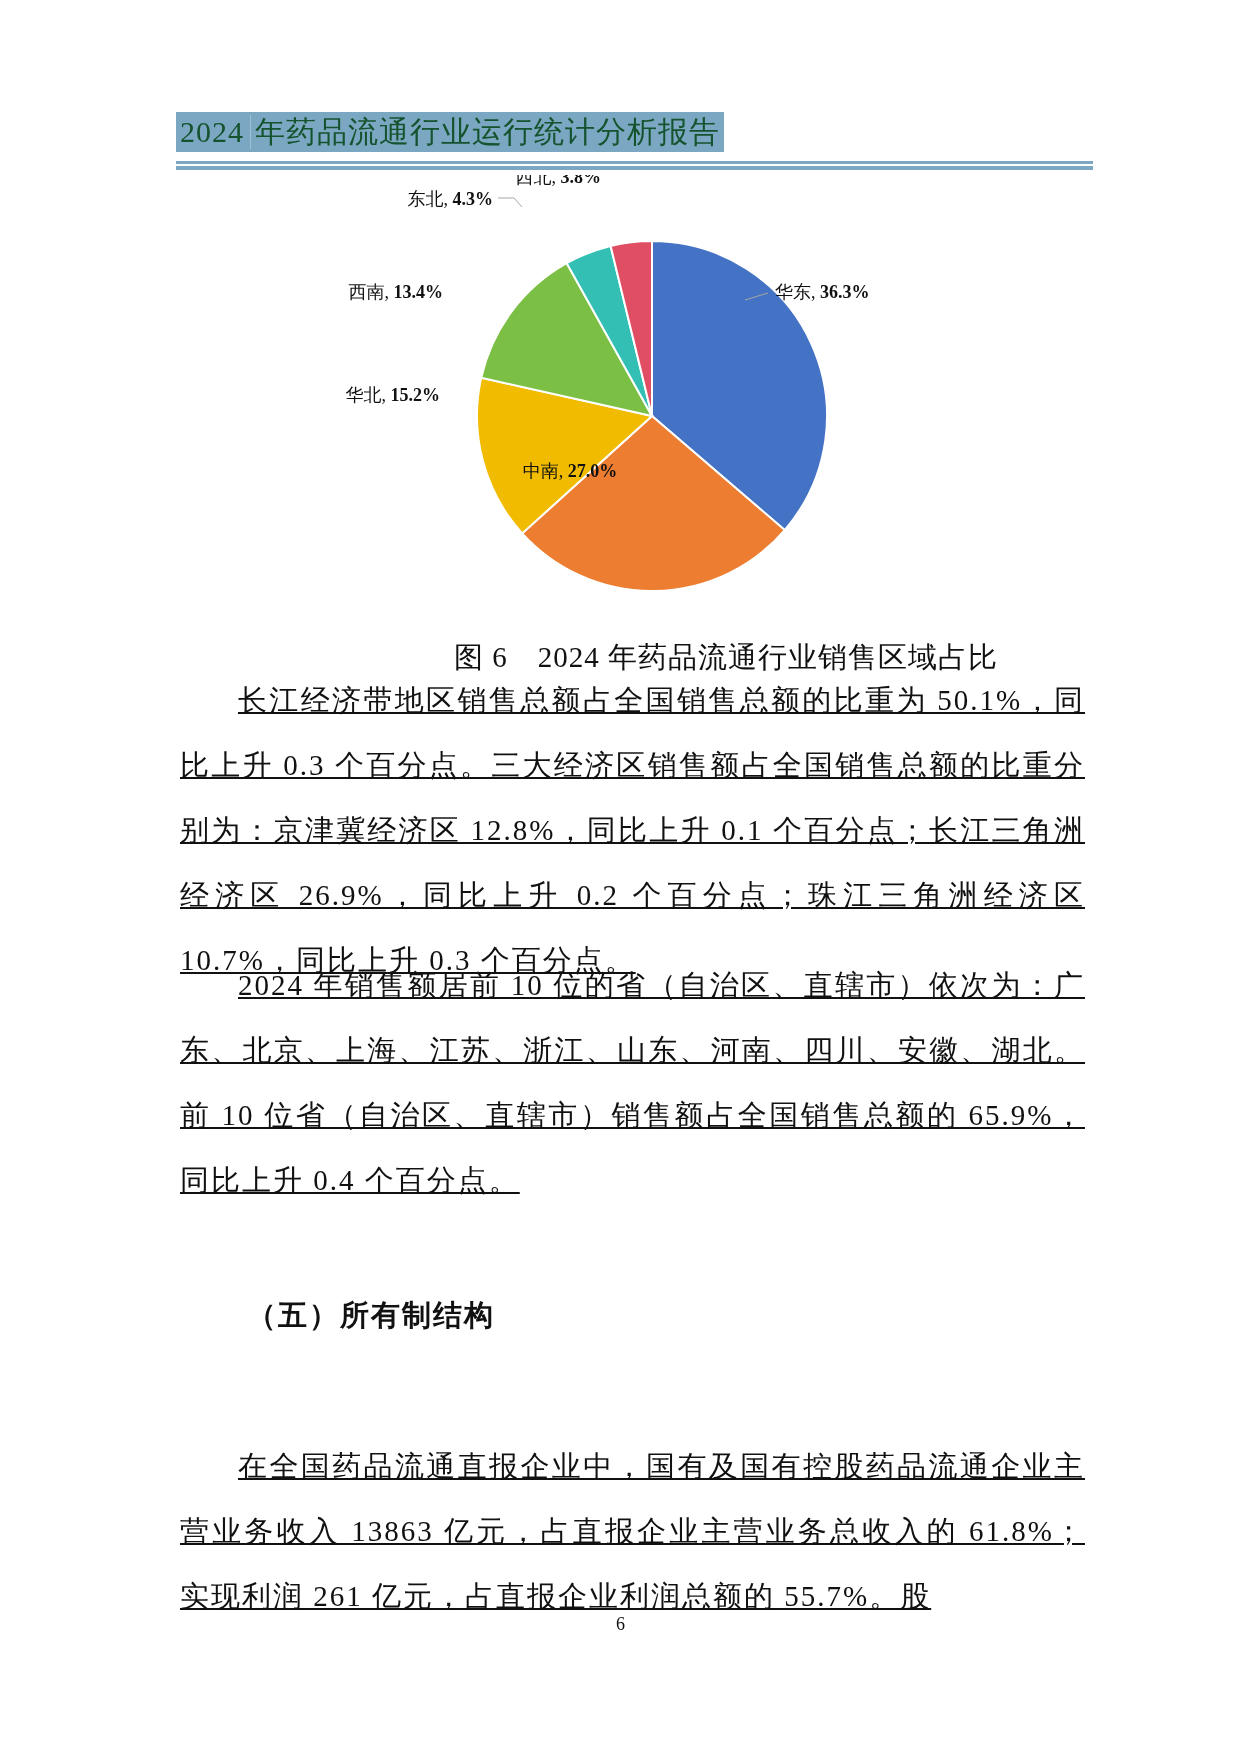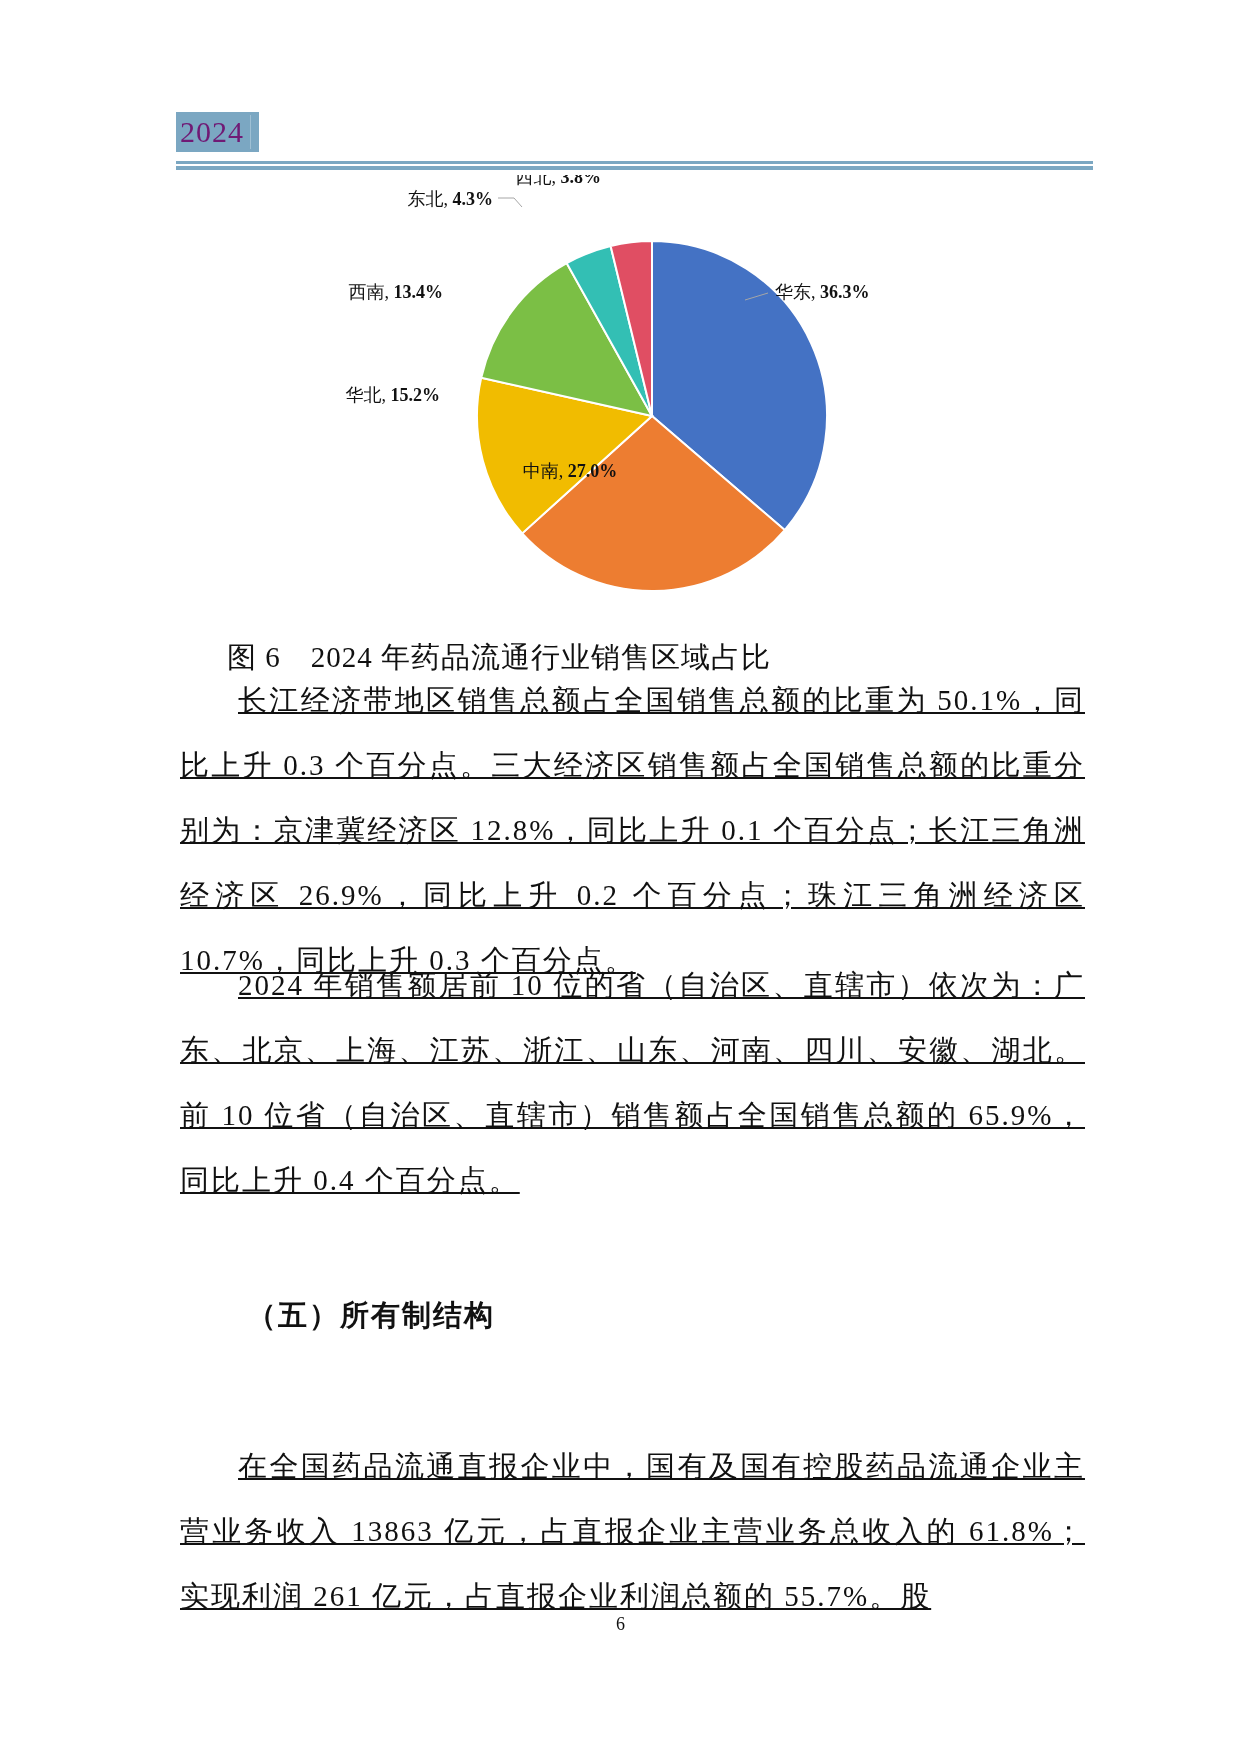--- a/index.html
+++ b/index.html
@@ -1,38 +1,39 @@
 <!DOCTYPE html>
 <html><head>
 <meta charset="utf-8">
 <style>
   html, body { margin: 0; padding: 0; background: #ffffff; }
   body { width: 1241px; height: 1754px; position: relative; overflow: hidden;
          font-family: "Liberation Serif", "DejaVu Serif", serif; color: #111; }
   .header-band { position: absolute; left: 176px; top: 112px; height: 40px;
                  background: #7BA7C2; display: flex; align-items: center; padding: 0 4px; }
-  .header-band span { font-size: 30px; letter-spacing: 1px; color: #701a75; white-space: nowrap; }
+  .header-band span { font-size: 30px; letter-spacing: 1px; color: #14532d; white-space: nowrap; }
   .header-band .year { padding-right: 6px; border-right: 1px solid #9fc0d4; margin-right: 4px; }
   .hline1 { position: absolute; left: 176px; width: 917px; top: 161px; height: 3px; background: #7BA7C2; }
   .hline2 { position: absolute; left: 176px; width: 917px; top: 166px; height: 4px; background: #7BA7C2; }
   .chart { position: absolute; left: 300px; top: 175px; width: 700px; height: 450px; }
   .chart svg { width: 700px; height: 450px; }
-  .caption { position: absolute; left: 0; width: 998px; top: 638px; text-align: center;
+  .caption { position: absolute; left: 0; width: 998px; top: 638px; text-align: right;
              font-size: 29px; letter-spacing: 1px; }
   .para { position: absolute; left: 180px; width: 905px; font-size: 29px; line-height: 65px;
           text-align: justify; text-align-last: left; letter-spacing: 2px; text-decoration: underline; }
   .section { position: absolute; left: 247px; top: 1296px; font-size: 29px; font-weight: bold;
              font-family: Liberation Serif, serif; letter-spacing: 2px; }
   .page-num { position: absolute; left: 0; width: 1241px; top: 1614px; text-align: center; font-size: 18px; }
 </style>
 </head>
 <body>
 
 <div class="header-band">
   <span class="year">2024</span>
+  <span>年药品流通行业运行统计分析报告</span>
 </div>
 <div class="hline1"></div>
 <div class="hline2"></div>
 
 <div class="chart">
   <svg id="pie" viewBox="0 0 700 450">
       <path d="M352,241 L352,66 A175,175 0 0 1 484.71333517552637,355.0709019276537 Z" fill="#4472C4" stroke="#ffffff" stroke-width="2"></path>
       <path d="M352,241 L484.71333517552637,355.0709019276537 A175,175 0 0 1 222.19518977072065,358.36997589392604 Z" fill="#ED7D31" stroke="#ffffff" stroke-width="2"></path>
       <path d="M352,241 L222.19518977072065,358.36997589392604 A175,175 0 0 1 181.21456666071919,202.82493275560506 Z" fill="#F1BC00" stroke="#ffffff" stroke-width="2"></path>
       <path d="M352,241 L181.21456666071919,202.82493275560506 A175,175 0 0 1 266.73122799806674,88.17907040826401 Z" fill="#7BBF45" stroke="#ffffff" stroke-width="2"></path>

